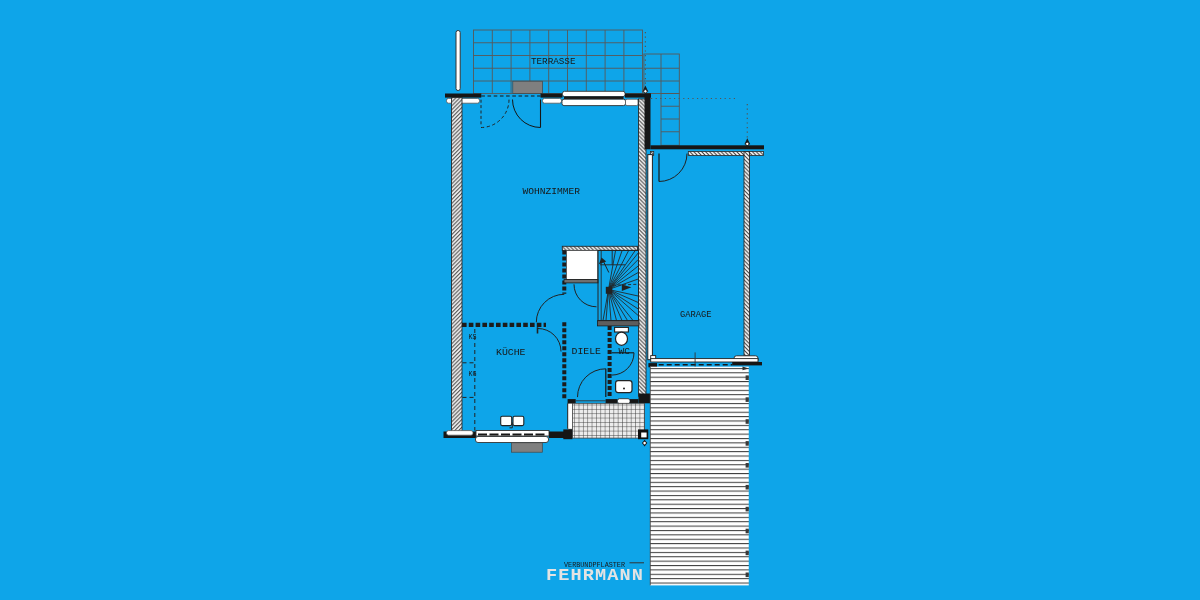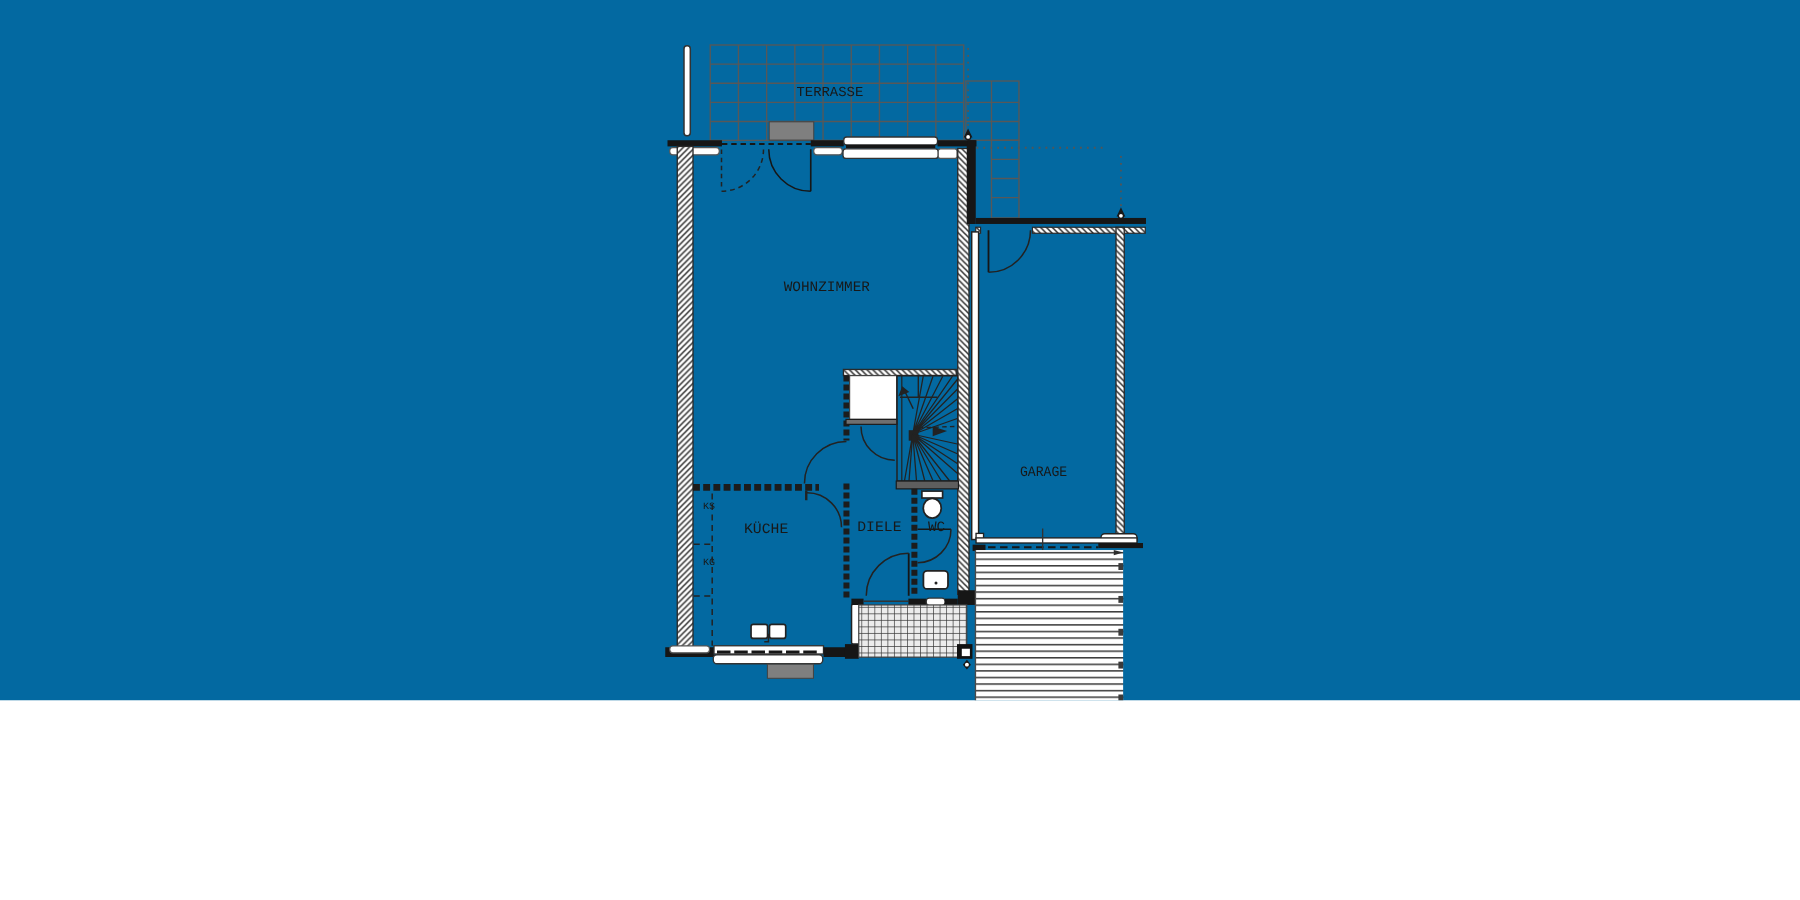--- a/index.html
+++ b/index.html
@@ -1,16 +1,16 @@
 <!DOCTYPE html>
 <html><head>
 <meta charset="utf-8">
 <style>
   html,body{margin:0;padding:0;background:#ffffff;}
-  .page{width:1200px;height:467px;position:relative;background:#0369a1;overflow:hidden;}
+  .page{width:1200px;height:600px;position:relative;background:#0ea5e9;overflow:hidden;}
   text{font-family:"Liberation Mono", monospace;fill:#181818;}
 </style>
 </head>
 <body>
 <div class="page">
 <svg width="1200" height="600" viewBox="0 0 1200 600" xmlns="http://www.w3.org/2000/svg">
 <defs>
   <pattern id="hatch" width="3.9" height="3.9" patternUnits="userSpaceOnUse">
     <rect width="3.9" height="3.9" fill="#ffffff"></rect>
     <path d="M-1,-1 L4.9,4.9 M-1,2.9 L1,4.9 M2.9,-1 L4.9,1" stroke="#2d2d2d" stroke-width="1.0" fill="none"></path>

